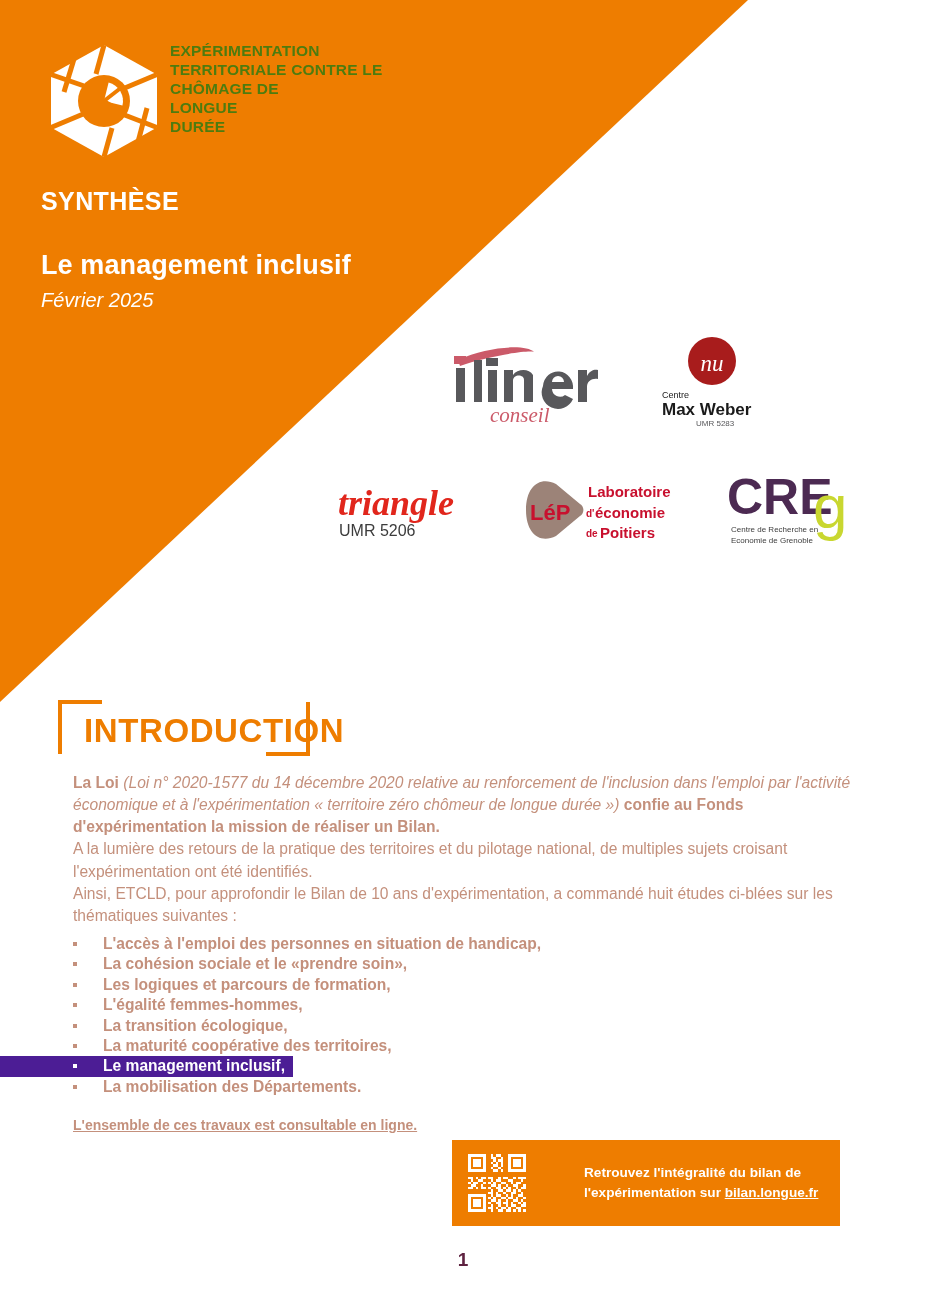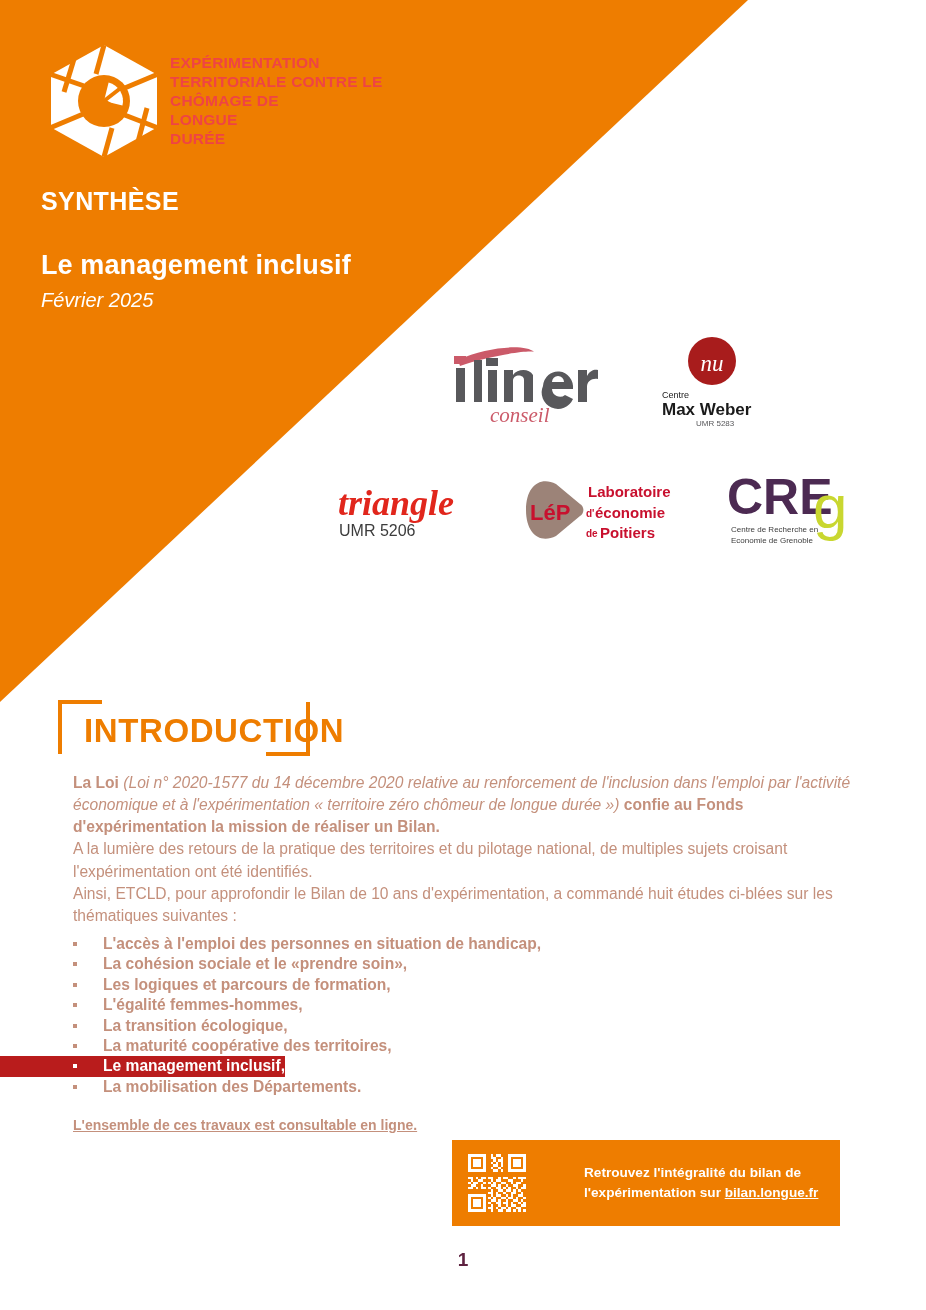--- a/index.html
+++ b/index.html
@@ -38,22 +38,21 @@
     display: flex;
     align-items: flex-start;
   }
   .logo-mark {
     width: 116px;
     height: 118px;
     flex: none;
   }
   .logo-text {
     margin-left: 8px;
-    margin-top: 12px;
-    color: #ef4444;
+    color: #4d7c0f;
     font-weight: bold;
     font-size: 15.5px;
     line-height: 1.22;
     letter-spacing: 0.2px;
     text-transform: uppercase;
     white-space: pre-line;
   }
 
   
   .synthese {
@@ -170,22 +169,23 @@
   }
   .topic-list li .dot {
     position: absolute;
     left: 73px;
     top: 8px;
     width: 4px;
     height: 4px;
     background: currentColor;
   }
   .topic-list li.hl {
-    background: #b91c1c;
-    color: #ffffff;
+    background: #4c1d95;
+    color: #ffffff;
+    padding-right: 8px;
   }
 
   
   .online-link {
     position: absolute;
     left: 73px;
     top: 1117px;
     color: #C4907C;
     font-size: 14px;
     font-weight: bold;

